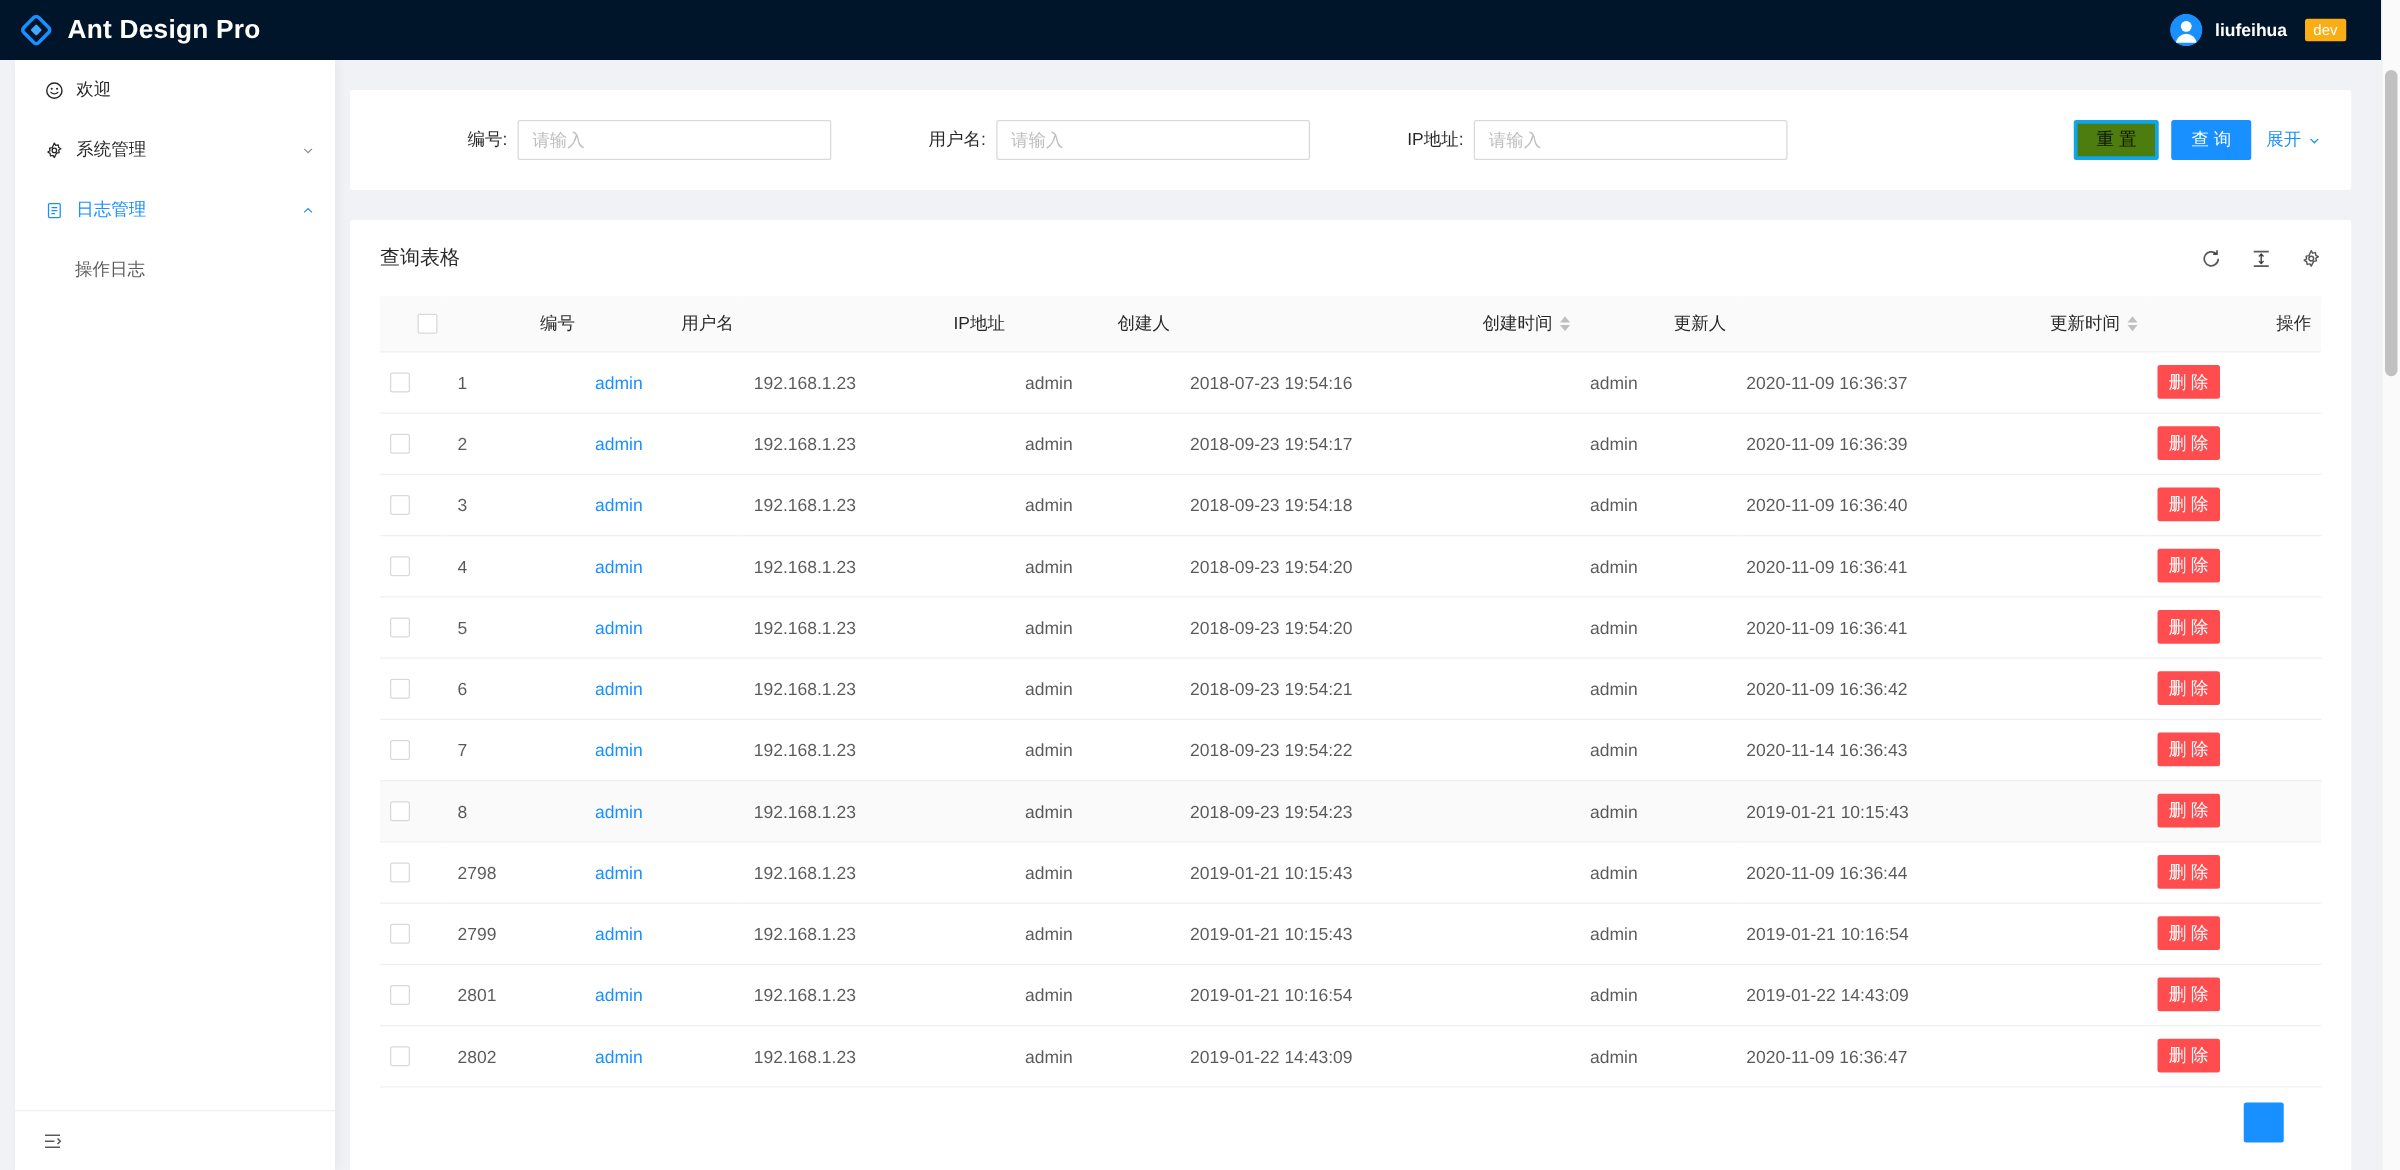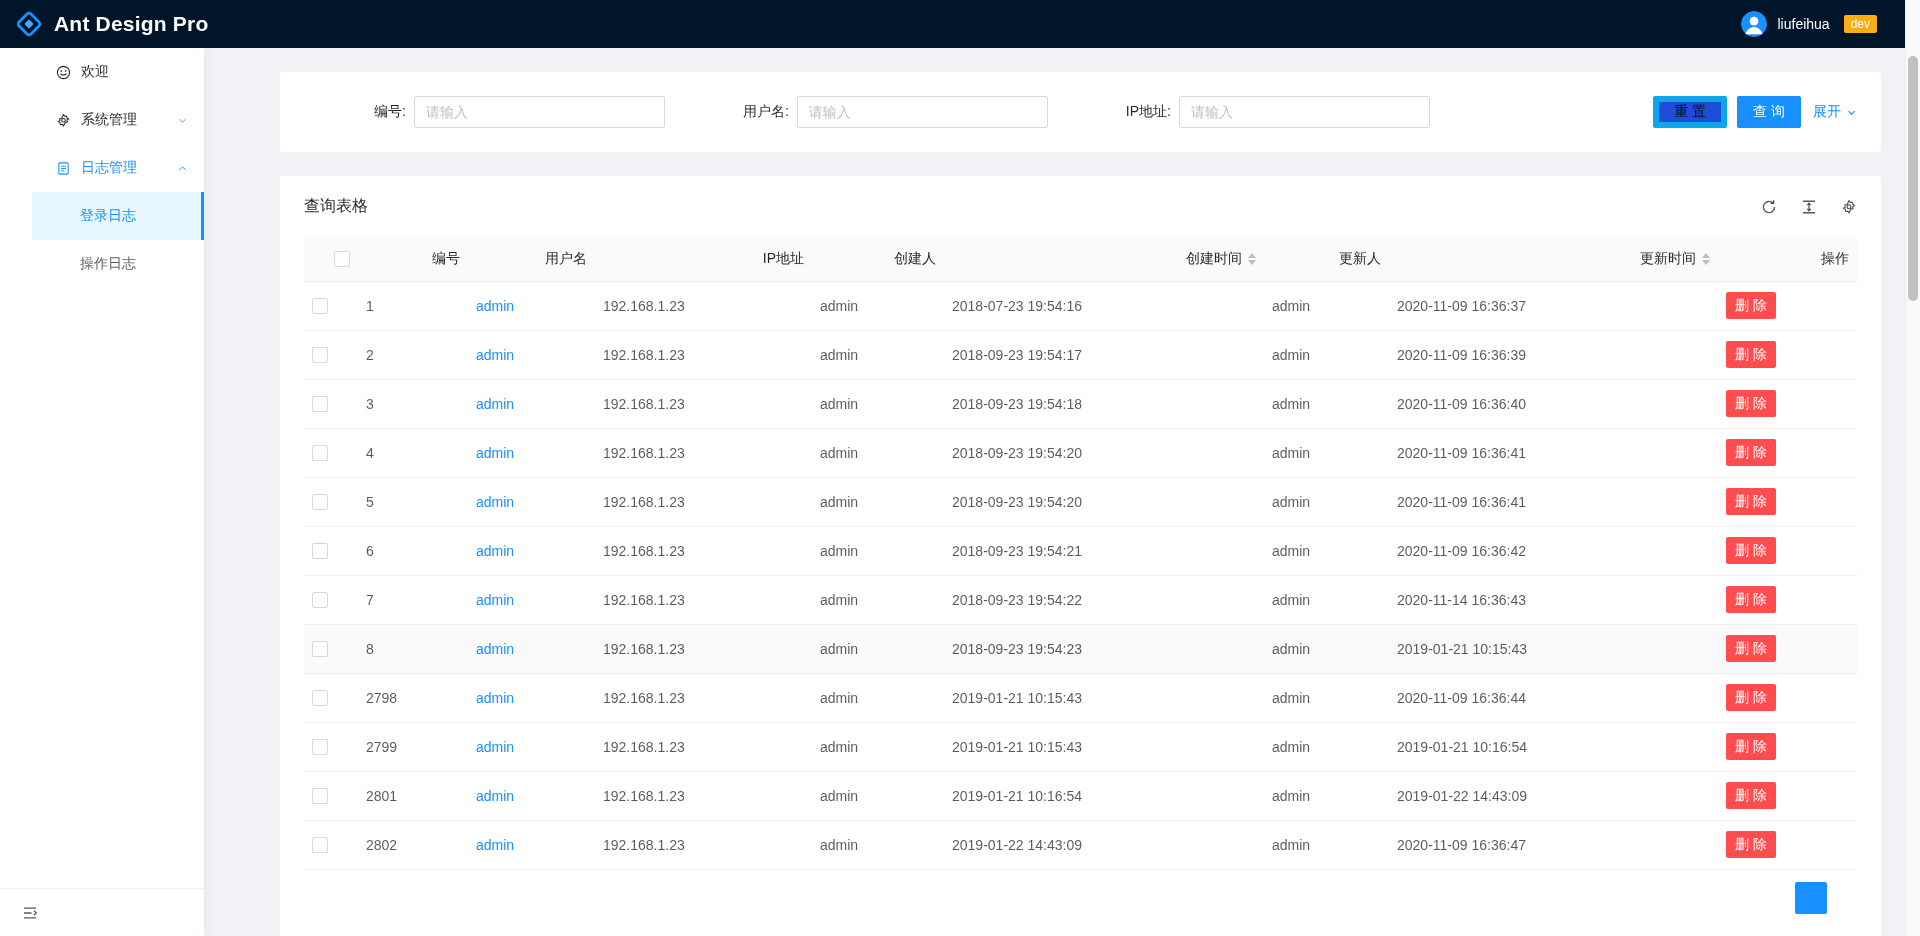--- a/index.html
+++ b/index.html
@@ -13,31 +13,31 @@
   }
 
   
   .header {
     position: absolute; top:0; left:0; width:1905px; height:48px;
     background:#001529; display:flex; align-items:center; padding:0 28px 0 14px; z-index:10;
   }
   .brand { display:flex; align-items:center; gap:10px; cursor:pointer; }
   .brand-title { color:#fff; font-size:21px; font-weight:600; letter-spacing:.2px; }
   .header-right { margin-left:auto; display:flex; align-items:center; gap:10px; cursor:pointer; }
-  .header-user { color:#fff; font-size:14px; }
+  .header-user { color:#fff; font-size:14px;font-weight:bold; }
   .env-badge {
     background:#faad14; color:#fff; font-size:12px; line-height:18px;
     padding:0 7px; border-radius:2px; margin-left:4px;text-align:center;
   }
   .avatar { width:26px; height:26px; border-radius:50%; overflow:hidden; flex:0 0 auto; }
 
   
   .sidebar {
-    position:absolute; top:48px; left:0; width:204px; bottom:0;
-    background:#fff; box-shadow:2px 0 8px rgba(29,35,41,.05); z-index:5;padding-left:32px;
+    position:absolute; top:48px; left:12px; width:256px; bottom:0;
+    background:#fff; box-shadow:2px 0 8px rgba(29,35,41,.05); z-index:5;
   }
   .menu-item {
     height:48px; display:flex; align-items:center; padding:0 16px 0 24px;
     color:rgba(0,0,0,.85); cursor:pointer; position:relative;
   }
   .menu-item .mi-icon { display:flex; margin-right:10px; color:inherit; }
   .menu-item .chev { margin-left:auto; color:rgba(0,0,0,.45); display:flex; }
   .menu-item.active-parent, .menu-item.active-parent .chev { color:#1890ff; }
   .submenu-item {
     height:48px; display:flex; align-items:center; padding-left:48px;
@@ -68,21 +68,21 @@
     width:251px; height:32px; border:1px solid #d9d9d9; border-radius:2px;
     padding:0 11px; font-size:14px; color:rgba(0,0,0,.65); outline:none;
     font-family:inherit;
   }
   .filter-item input::placeholder { color:#bfbfbf; }
   .filter-actions { margin-left:auto; display:flex; align-items:center; }
   .btn {
     height:32px; padding:0 15px; border-radius:2px; font-size:14px; cursor:pointer;
     font-family:inherit; display:inline-flex; align-items:center; white-space:nowrap;
   }
-  .btn-default { background:#1d4ed8; border:6px solid #0ea5e9; color:rgba(0,0,0,.85); }
+  .btn-default { background:#4d7c0f; border:3px solid #0ea5e9; color:rgba(0,0,0,.85); }
   .btn-primary { background:#1890ff; border:1px solid #1890ff; color:#fff; margin-left:10px; }
   .expand-link { color:#1890ff; display:flex; align-items:center; gap:5px; margin-left:12px; cursor:pointer; }
 
   
   .table-card { padding:0 24px 24px; min-height:780px; }
   .toolbar { height:61px; display:flex; align-items:center; }
   .toolbar-title { font-size:16px; color:rgba(0,0,0,.85); font-weight:500; }
   .toolbar-actions { margin-left:auto; display:flex; align-items:center; gap:24px; color:rgba(0,0,0,.65); }
   .tool-icon { display:flex; cursor:pointer; }
 
@@ -178,23 +178,20 @@
       </svg>
     </span>
     <span>日志管理</span>
     <span class="chev">
       <svg width="11" height="11" viewBox="0 0 16 16">
           <path d="M3.5 10L8 5.5l4.5 4.5" fill="none" stroke="currentColor" stroke-width="1.4"></path>
         </svg>
     </span>
   </div>
 
-  <div class="submenu-item selected">
-    <span>登录日志</span>
-  </div>
   <div class="submenu-item">
     <span>操作日志</span>
   </div>
 
   <div class="sidebar-footer">
     <span style="display:flex;">
       <svg width="16" height="16" viewBox="0 0 16 16">
         <path d="M2 3.2h12M2 8h7.5M2 12.8h12" stroke="currentColor" stroke-width="1.3"></path>
         <path d="M12 5.8l2.2 2.2L12 10.2" fill="none" stroke="currentColor" stroke-width="1.3"></path>
       </svg>

